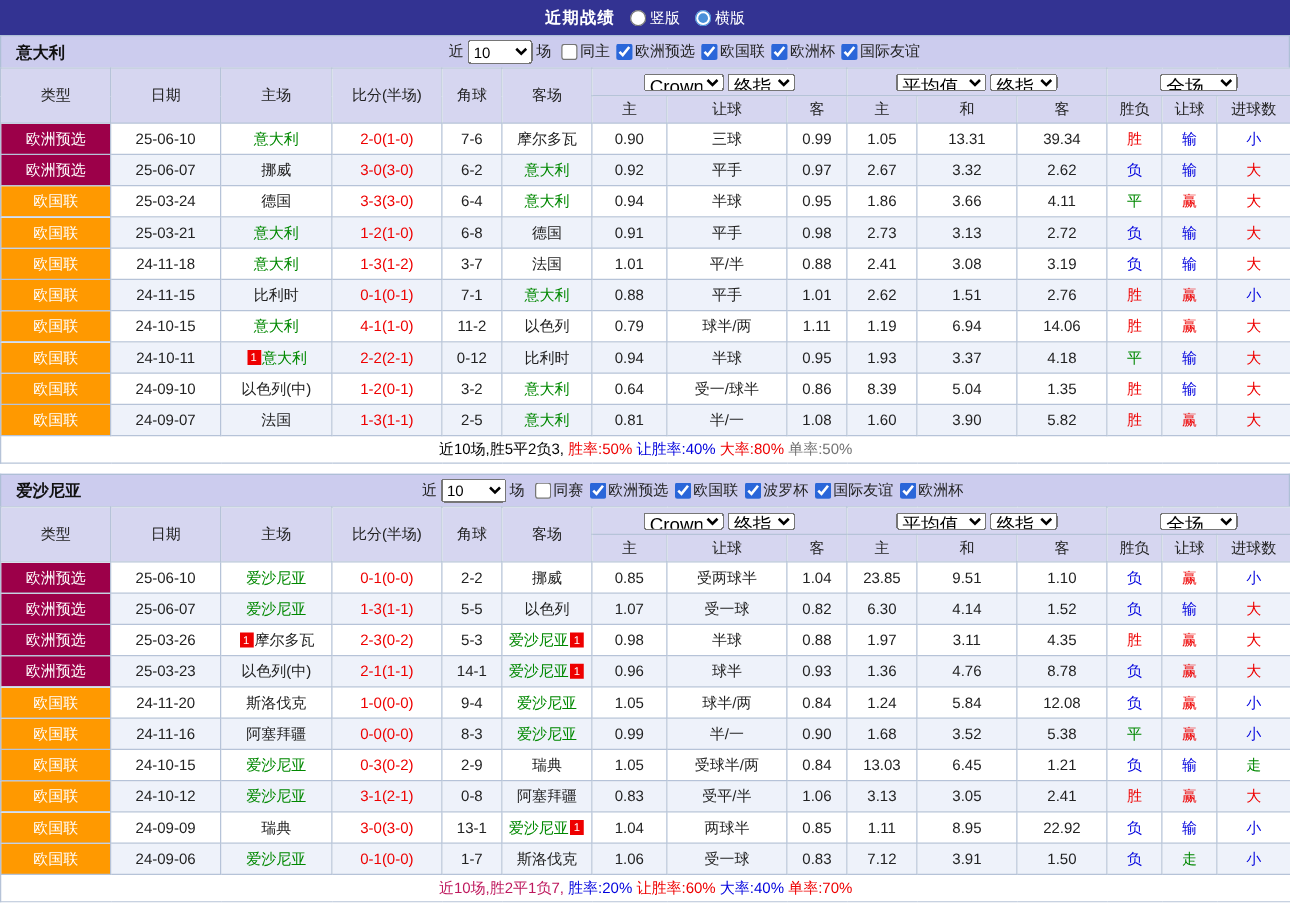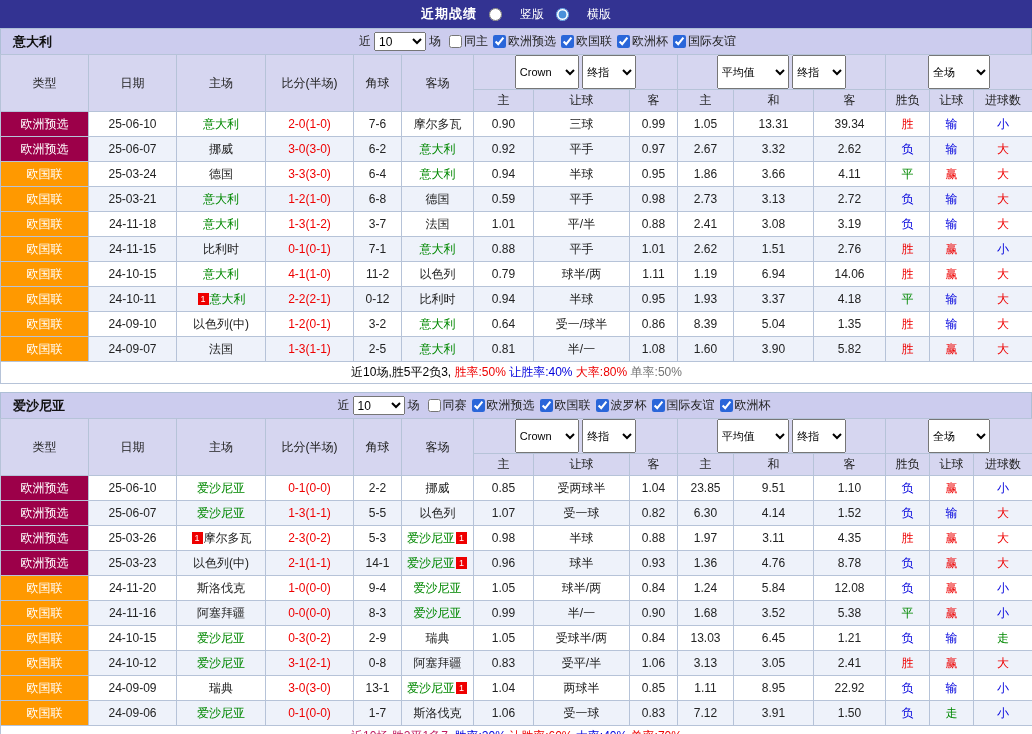--- a/index.html
+++ b/index.html
@@ -7,21 +7,21 @@
   body {
     width:1032px;
     font-family:"Liberation Sans","DejaVu Sans",sans-serif;
     font-size:12px; color:#222;
   }
   .topbar{
     height:28px; background:#333392; color:#fff;
     display:flex; align-items:center; justify-content:center; gap:12px;
   }
   .topbar .title{ font-weight:bold; font-size:13px; letter-spacing:1px; }
-  .topbar label{ display:inline-flex; align-items:center; gap:18px; cursor:pointer; font-size:12px; }
+  .topbar label{ display:inline-flex; align-items:center; gap:3px; cursor:pointer; font-size:12px; }
   .topbar input{ margin:0; accent-color:#4a90d9; }
 
   section + section{ margin-top:8px; }
 
   .sec-head{
     height:26px; background:#ccccee;
     border:1px solid #aebfd6; border-bottom:none;
     display:flex; align-items:center;
   }
   .team{ font-weight:bold; font-size:13px; padding:0 12px; color:#111; }
@@ -30,21 +30,21 @@
   .checks{ display:inline-flex; align-items:center; }
   .checks label{ display:inline-flex; align-items:center; margin-left:5px; cursor:pointer; }
   .checks input{ margin:0 2px 0 0; width:13px; height:13px; accent-color:#2a66d9; }
 
   table{ width:100%; border-collapse:collapse; table-layout:fixed; }
   th,td{
     border:1px solid #b6c3d8; text-align:center;
     white-space:nowrap; overflow:hidden; padding:0 2px;
   }
   thead th{ background:#d6d6f0; font-weight:normal; height:22px; font-size:12px; }
-  thead select{ font-size:11px; height:34px; vertical-align:middle; }
+  thead select{ font-size:15px; height:14px; vertical-align:middle; }
   .sel-bookmaker{ width:64px; }
   .sel-stage{ width:54px; }
   .sel-avg{ width:72px; }
   .sel-full{ width:62px; }
   .sel-count{ width:52px; }
 
   tbody td{ height:25px; font-size:12px; color:#222; }
   tbody tr:nth-child(even){ background:#eef2fa; }
   td.type{ color:#fff; }
   .score{ color:var(--score,#ee0000); }
@@ -206,21 +206,21 @@
             <td style="color:#ee0000">赢</td>
             <td style="color:#ee0000">大</td>
           </tr>
           <tr>
             <td class="type" style="background:#ff9900">欧国联</td>
             <td>25-03-21</td>
             <td><span class="tracked">意大利</span></td>
             <td><span class="score">1-2(1-0)</span></td>
             <td>6-8</td>
             <td><span class="">德国</span></td>
-            <td>0.59</td>
+            <td>0.91</td>
             <td>平手</td>
             <td>0.98</td>
             <td>2.73</td>
             <td>3.13</td>
             <td>2.72</td>
             <td style="color:#0000dd">负</td>
             <td style="color:#0000dd">输</td>
             <td style="color:#ee0000">大</td>
           </tr>
           <tr>

